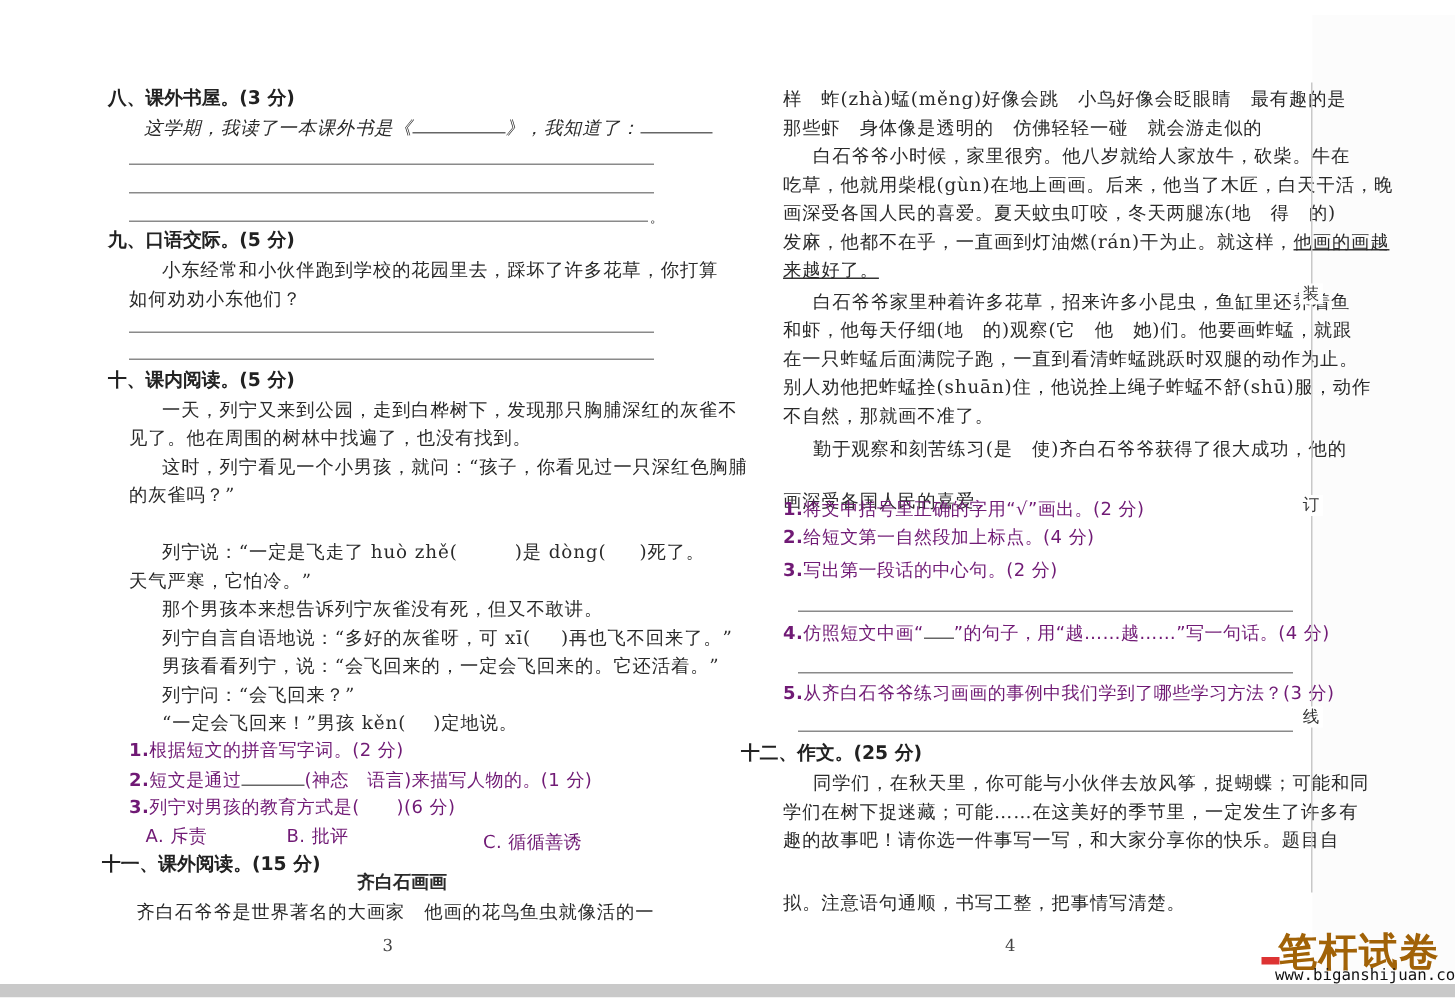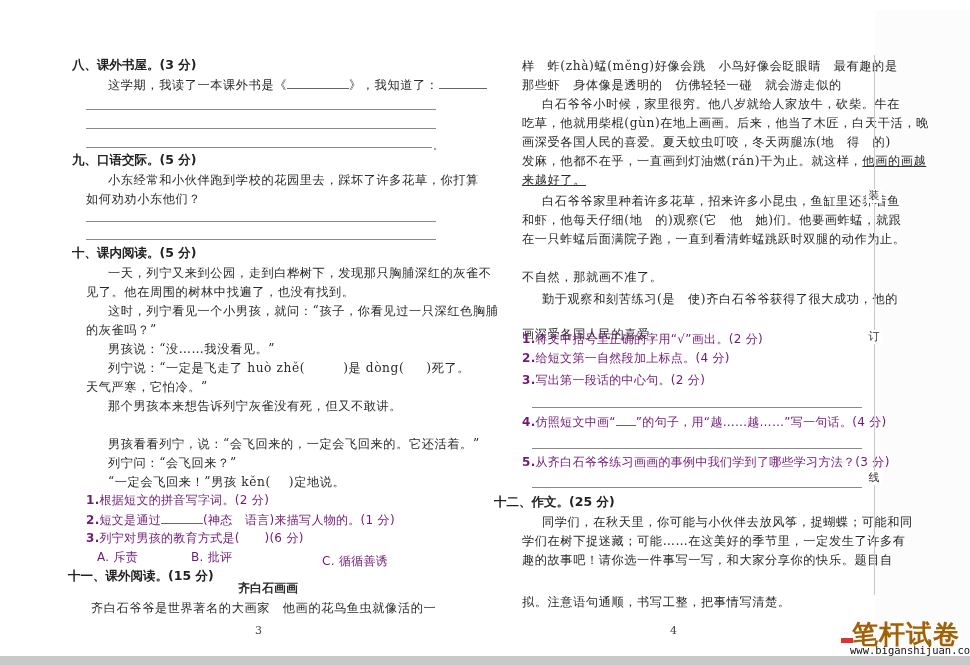--- a/index.html
+++ b/index.html
@@ -29,21 +29,21 @@
 </head>
 <body>
 
 <div class="right-shade"></div>
 
 <div class="page page-left">
 
   <div class="h" style="left:72px;top:57px;">
     <span>八、课外书屋。</span><span class="pts">(3 分)</span>
   </div>
-  <div class="line" style="left:108px;top:76px;">
+  <div class="line" style="left:96px;top:76px;font-style:italic;">
     <span>这学期，我读了一本课外书是《</span><span class="blank" style="width:62px;"></span><span>》，我知道了：</span><span class="blank" style="width:48px;"></span>
   </div>
   <div class="rule" style="left:86px;top:109px;width:350px;"></div>
   <div class="rule" style="left:86px;top:128px;width:350px;"></div>
   <div class="rule" style="left:86px;top:147px;width:346px;"></div>
   <div class="line" style="left:433px;top:136px;font-size:10px;">。</div>
 
   <div class="h" style="left:72px;top:152px;">
     <span>九、口语交际。</span><span class="pts">(5 分)</span>
   </div>
@@ -52,26 +52,28 @@
   <div class="rule" style="left:86px;top:221px;width:350px;"></div>
   <div class="rule" style="left:86px;top:239px;width:350px;"></div>
 
   <div class="h" style="left:72px;top:245px;">
     <span>十、课内阅读。</span><span class="pts">(5 分)</span>
   </div>
   <div class="line" style="left:108px;top:264px;">一天，列宁又来到公园，走到白桦树下，发现那只胸脯深红的灰雀不</div>
   <div class="line" style="left:86px;top:283px;">见了。他在周围的树林中找遍了，也没有找到。</div>
   <div class="line" style="left:108px;top:302px;">这时，列宁看见一个小男孩，就问：“孩子，你看见过一只深红色胸脯</div>
   <div class="line" style="left:86px;top:321px;">的灰雀吗？”</div>
-  <div class="line" style="left:108px;top:340px;">男孩说：“没……我没看见。”</div>
   <div class="line" style="left:108px;top:359px;">
     <span>列宁说：“一定是飞走了 huò zhě(</span><span style="display:inline-block;width:38px;"></span><span>)是 dòng(</span><span style="display:inline-block;width:22px;"></span><span>)死了。</span>
   </div>
   <div class="line" style="left:86px;top:378px;">天气严寒，它怕冷。”</div>
   <div class="line" style="left:108px;top:397px;">那个男孩本来想告诉列宁灰雀没有死，但又不敢讲。</div>
+  <div class="line" style="left:108px;top:416px;">
+    <span>列宁自言自语地说：“多好的灰雀呀，可 xī(</span><span style="display:inline-block;width:20px;"></span><span>)再也飞不回来了。”</span>
+  </div>
   <div class="line" style="left:108px;top:435px;">男孩看看列宁，说：“会飞回来的，一定会飞回来的。它还活着。”</div>
   <div class="line" style="left:108px;top:454px;">列宁问：“会飞回来？”</div>
   <div class="line" style="left:108px;top:473px;text-align:center;">
     <span>“一定会飞回来！”男孩 kěn(</span><span style="display:inline-block;width:18px;"></span><span>)定地说。</span>
   </div>
   <div class="q" style="left:86px;top:492px;">
     <b>1.</b><span>根据短文的拼音写字词。(2 分)</span>
   </div>
   <div class="q" style="left:86px;top:511px;">
     <b>2.</b><span>短文是通过</span><span class="blank" style="width:42px;"></span><span>(神态　语言)来描写人物的。(1 分)</span>
@@ -97,20 +99,21 @@
   <div class="line" style="left:72px;top:95px;">白石爷爷小时候，家里很穷。他八岁就给人家放牛，砍柴。牛在</div>
   <div class="line" style="left:52px;top:114px;">吃草，他就用柴棍(gùn)在地上画画。后来，他当了木匠，白天干活，晚</div>
   <div class="line" style="left:52px;top:133px;">画深受各国人民的喜爱。夏天蚊虫叮咬，冬天两腿冻(地　得　的)</div>
   <div class="line" style="left:52px;top:152px;">
     <span>发麻，他都不在乎，一直画到灯油燃(rán)干为止。就这样，</span><span class="underlined">他画的画越</span>
   </div>
   <div class="line underlined" style="left:52px;top:171px;font-family:Liberation Serif, serif;">来越好了。</div>
   <div class="line" style="left:72px;top:192px;">白石爷爷家里种着许多花草，招来许多小昆虫，鱼缸里还养着鱼</div>
   <div class="line" style="left:52px;top:211px;">和虾，他每天仔细(地　的)观察(它　他　她)们。他要画蚱蜢，就跟</div>
   <div class="line" style="left:52px;top:230px;">在一只蚱蜢后面满院子跑，一直到看清蚱蜢跳跃时双腿的动作为止。</div>
+  <div class="line" style="left:52px;top:249px;">别人劝他把蚱蜢拴(shuān)住，他说拴上绳子蚱蜢不舒(shū)服，动作</div>
   <div class="line" style="left:52px;top:268px;">不自然，那就画不准了。</div>
   <div class="line" style="left:72px;top:290px;">勤于观察和刻苦练习(是　使)齐白石爷爷获得了很大成功，他的</div>
   <div class="line" style="left:52px;top:309px;margin-top:16px;">画深受各国人民的喜爱。</div>
 
   <div class="q" style="left:52px;top:331px;">
     <b>1.</b><span>将文中括号里正确的字用“√”画出。(2 分)</span>
   </div>
   <div class="q" style="left:52px;top:350px;">
     <b>2.</b><span>给短文第一自然段加上标点。(4 分)</span>
   </div>

